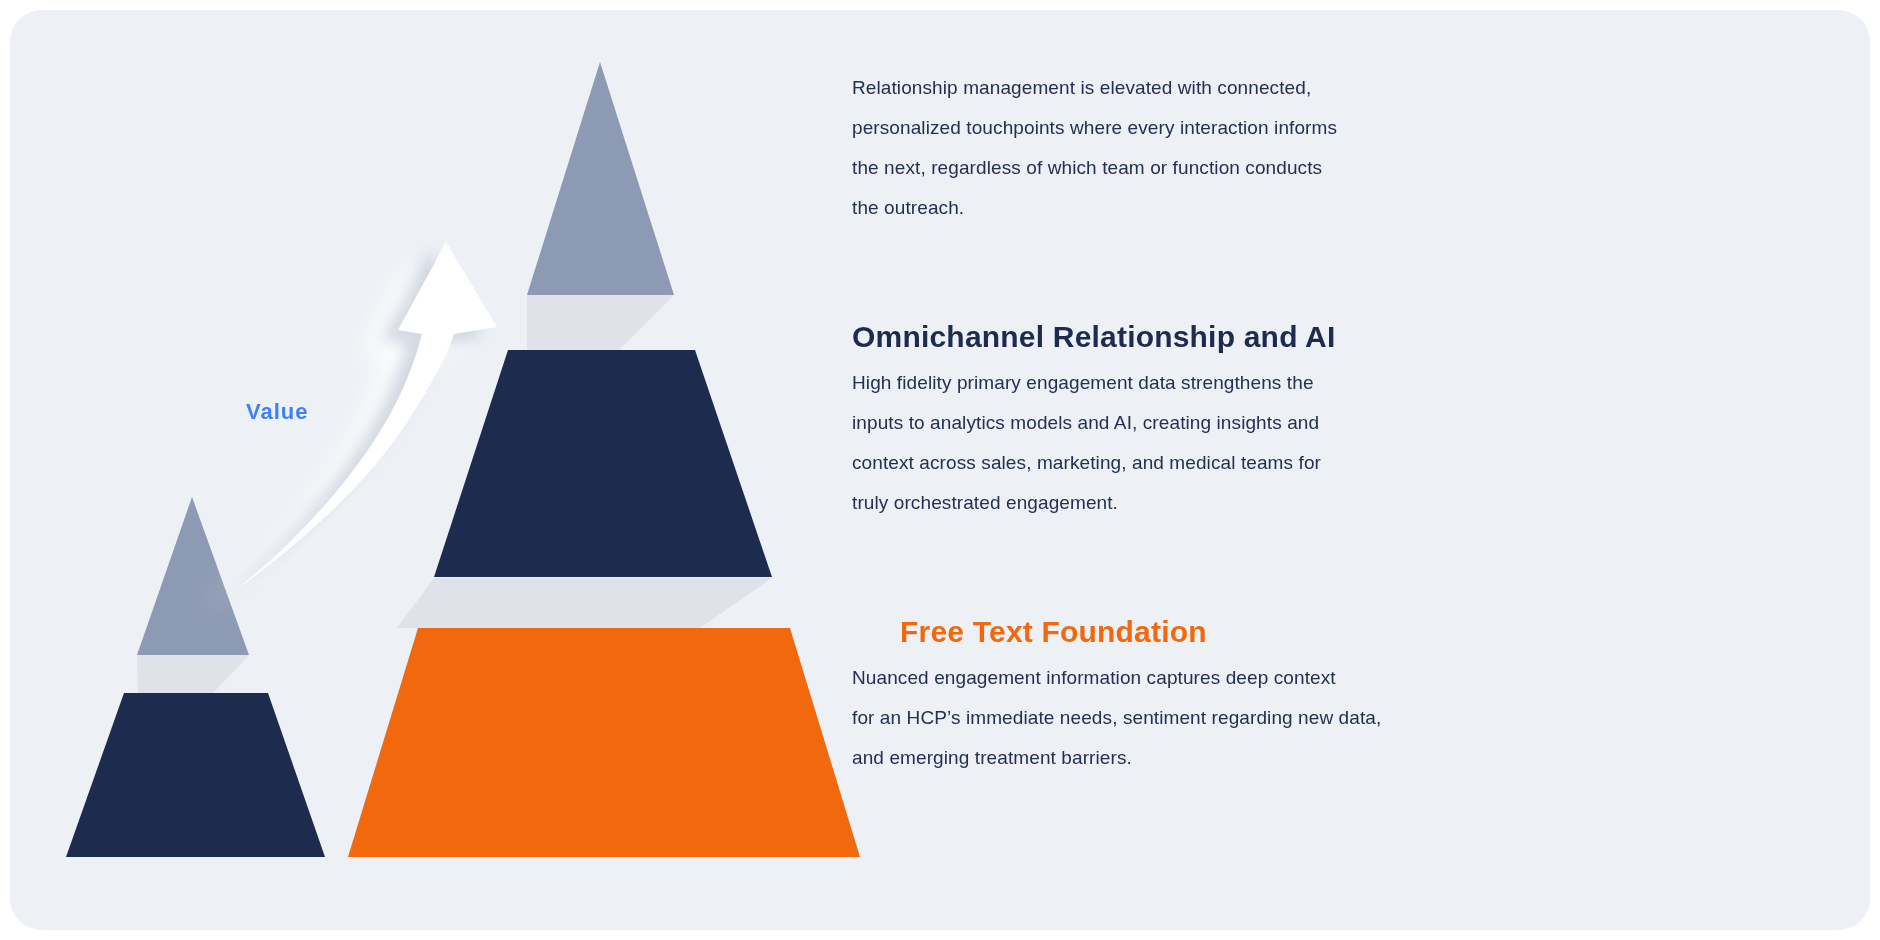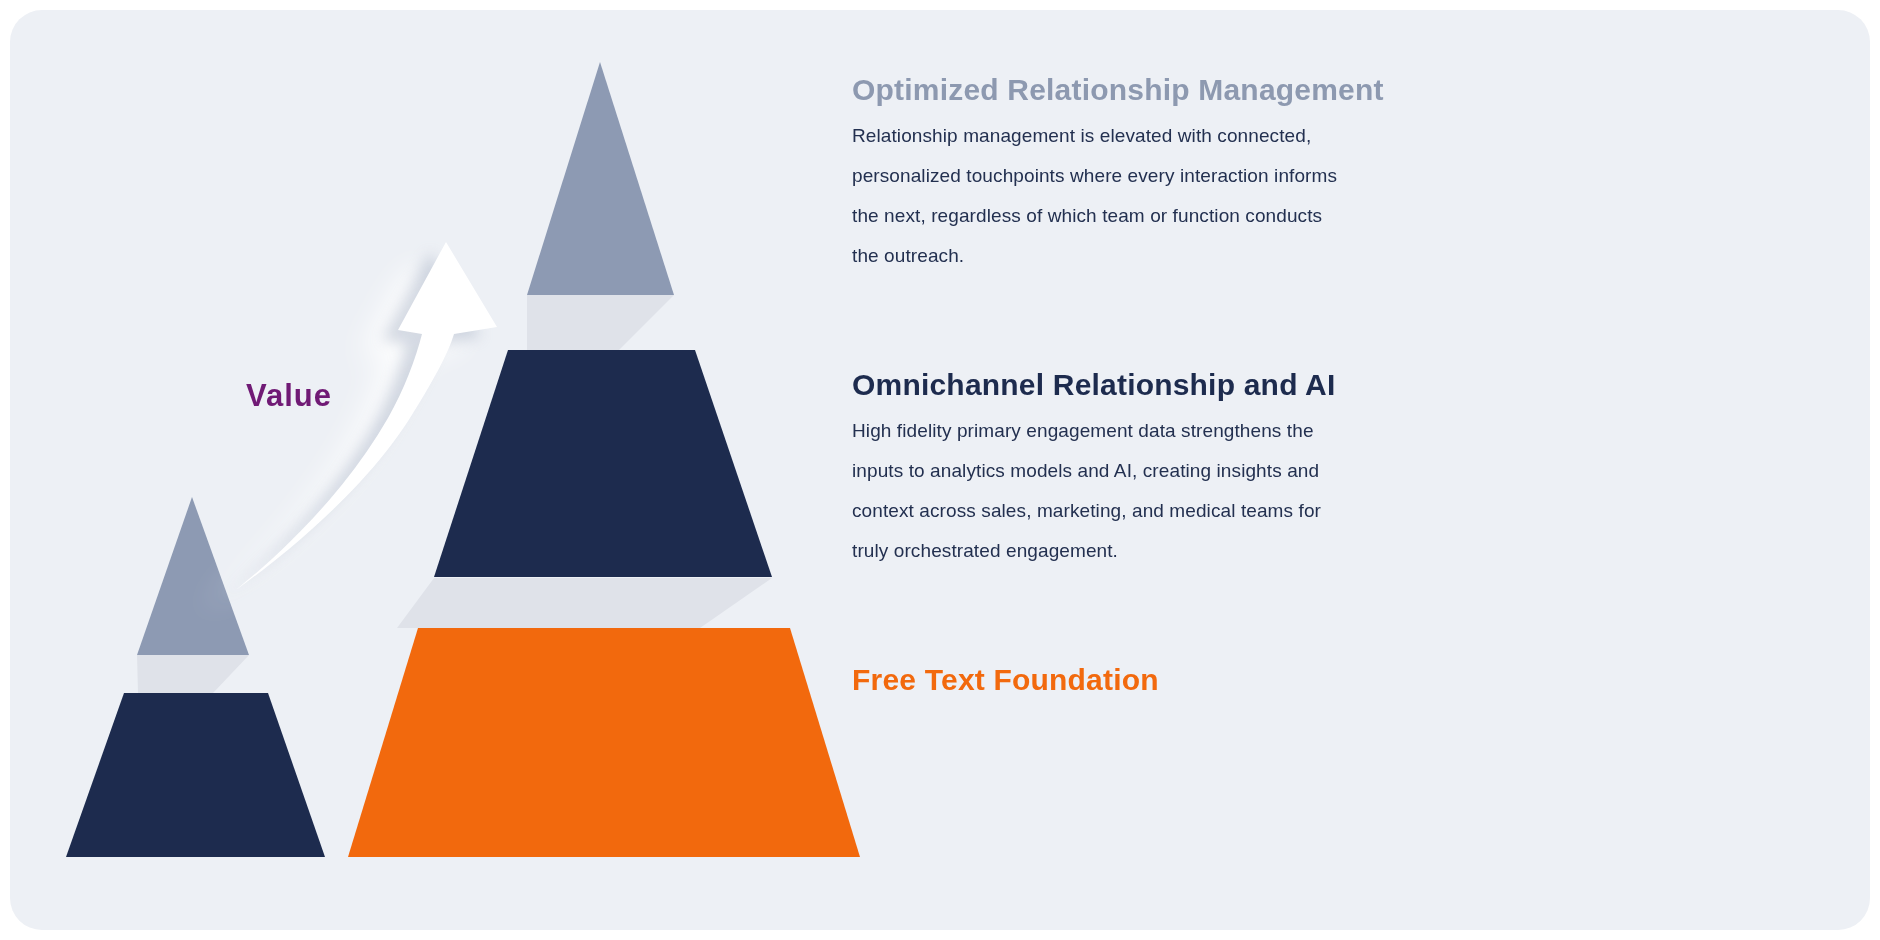--- a/index.html
+++ b/index.html
@@ -2,23 +2,23 @@
 <html><head>
 <meta charset="utf-8">
 <style>
   * { margin:0; padding:0; box-sizing:border-box; }
   html,body { width:1880px; height:940px; background:#ffffff; overflow:hidden;
               font-family:"Liberation Sans", sans-serif; }
   .card { position:absolute; left:10px; top:10px; right:10px; bottom:10px;
           background:#edf0f5; border-radius:32px; }
   .stage { position:absolute; inset:0; }
   .art { position:absolute; left:0; top:0; width:940px; height:940px; }
-  .value-label { position:absolute; left:246px; top:378px;
-                 font-size:31px; font-weight:700; letter-spacing:1px;
-                 color:#701a75; }
+  .value-label { position:absolute; left:246px; top:399px;
+                 font-size:22px; font-weight:700; letter-spacing:1px;
+                 color:#3b82f6; }
   .arrow-swoosh { filter: drop-shadow(-16px 10px 7px rgba(150,162,186,0.40))
                           drop-shadow(-30px 18px 14px rgba(255,255,255,0.95)); }
   .text-col { position:absolute; left:852px; top:68px; width:720px; }
   .section { }
   .section + .section { margin-top:87px; }
   .section h2 { font-size:30px; font-weight:700; line-height:44px;
                 letter-spacing:0.2px; margin-bottom:4px; }
   .section .body { font-size:19px; line-height:40px; color:#233050;
                    letter-spacing:0.1px; }
 </style>
@@ -52,27 +52,27 @@
              C 416 358, 404 390, 388 418
              C 352 480, 300 538, 236 590
              Z" fill="#FFFFFF"></path>
   </svg>
 
   <div class="value-label">Value</div>
 
   <div class="text-col">
 
     <div class="section">
-      <h2 style="color: rgb(141, 153, 176);">Optimized Relationship Management</h2>
       <div class="body">Relationship management is elevated with connected,<br>personalized touchpoints where every interaction informs<br>the next, regardless of which team or function conducts<br>the outreach.</div>
     </div>
 
     <div class="section">
       <h2 style="color: rgb(29, 43, 78);">Omnichannel Relationship and AI</h2>
       <div class="body">High fidelity primary engagement data strengthens the<br>inputs to analytics models and AI, creating insights and<br>context across sales, marketing, and medical teams for<br>truly orchestrated engagement.</div>
     </div>
 
     <div class="section">
-      <h2 style="color: rgb(242, 105, 13);">Free Text Foundation</h2>
+      <h2 style="color: rgb(242, 105, 13); margin-left: 48px;">Free Text Foundation</h2>
+      <div class="body">Nuanced engagement information captures deep context<br>for an HCP’s immediate needs, sentiment regarding new data,<br>and emerging treatment barriers.</div>
     </div>
 
   </div>
 </div>
 
 </body></html>

